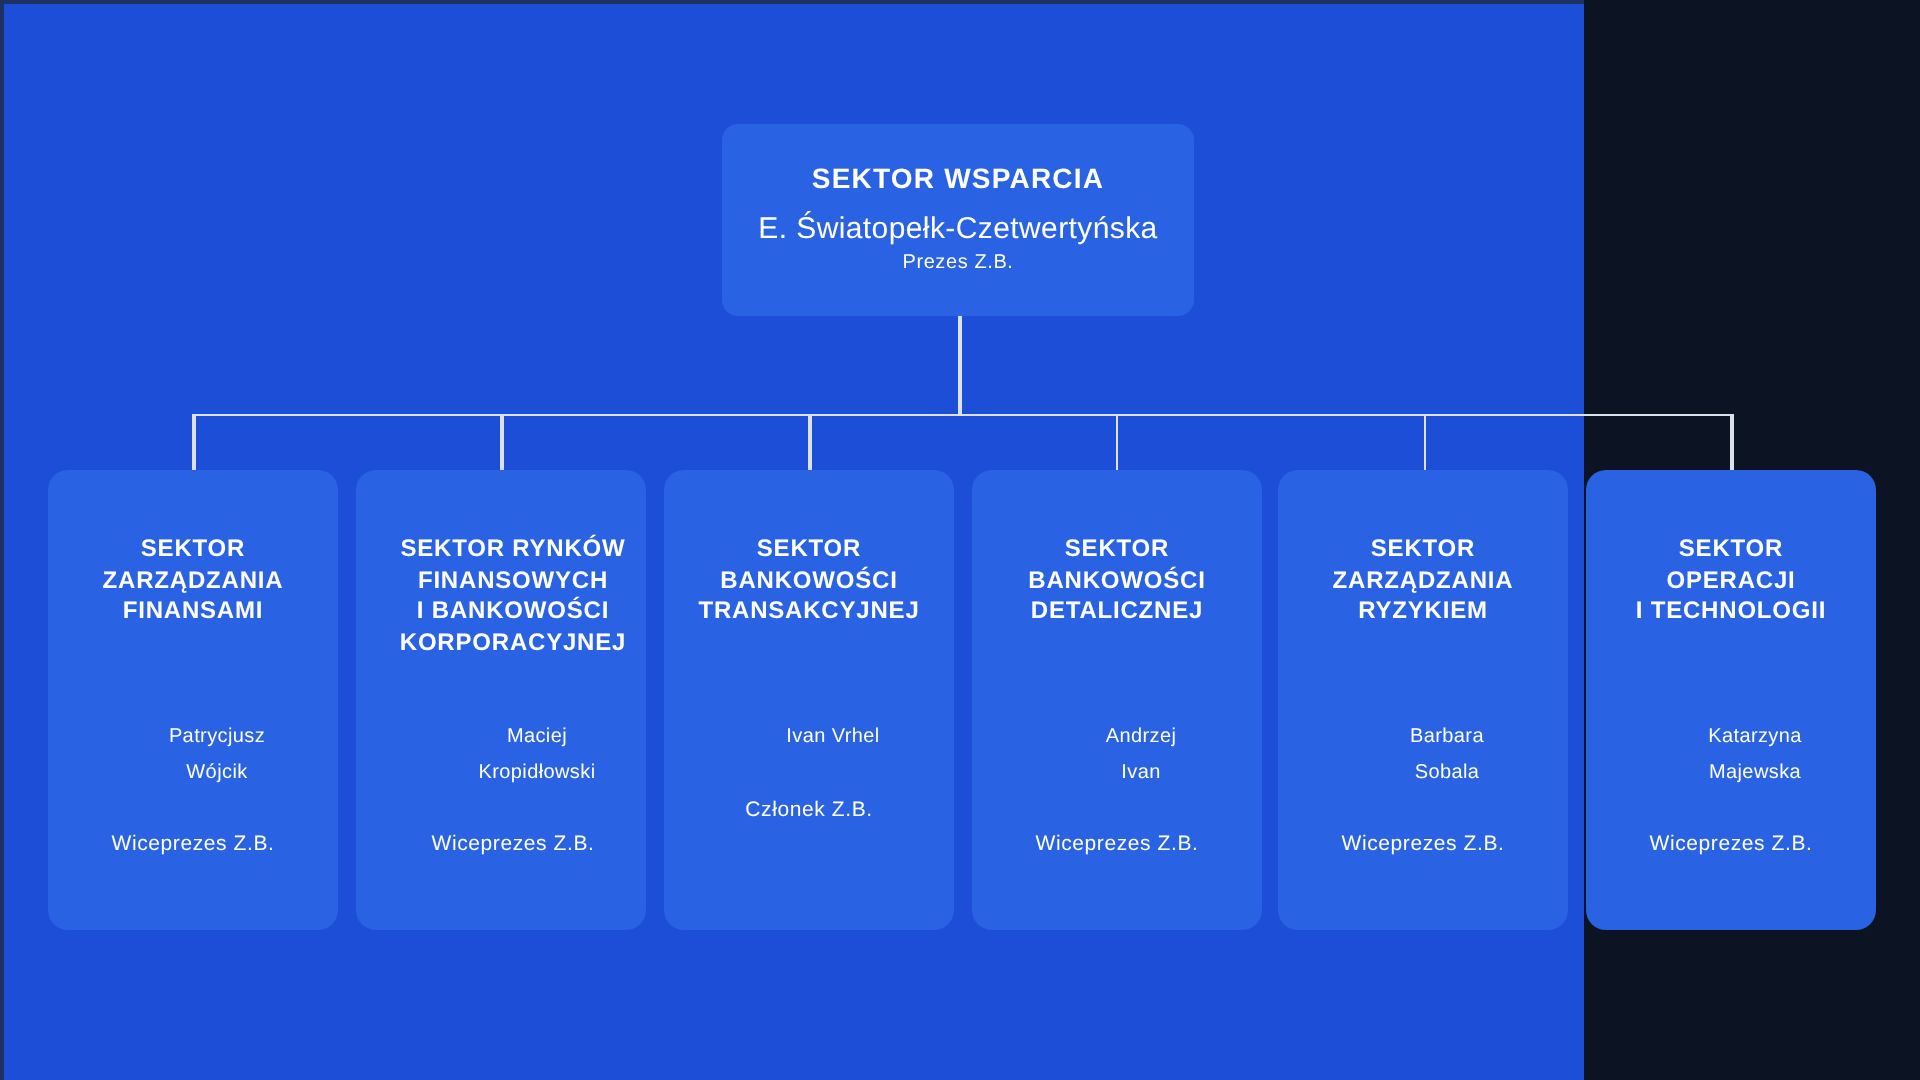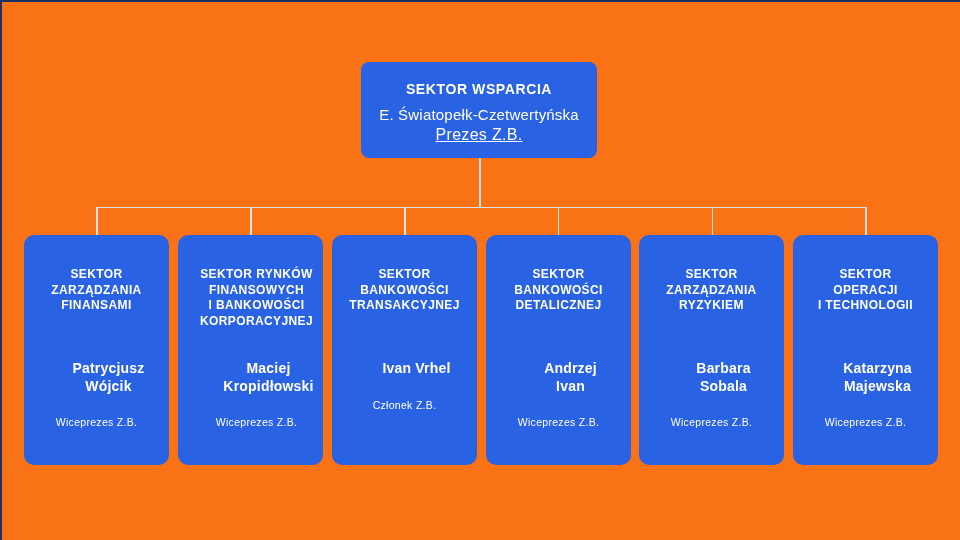--- a/index.html
+++ b/index.html
@@ -2,56 +2,56 @@
 <html><head>
 <meta charset="utf-8">
 <style>
   html, body { margin: 0; padding: 0; }
   body {
     width: 960px; height: 540px; overflow: hidden;
     font-family: "Liberation Sans", sans-serif;
     background: #0c1322;
   }
   .stage {
-    position: relative; width: 960px; height: 540px;
-    background: #f97316;
+    position: relative; width: 792px; height: 540px;
+    background: #1d4ed8;
     box-shadow: inset 2px 2px 0 #1b3263;
   }
   
   .node {
     position: absolute;
     background: #2a62e4;
     color: #ffffff;
     text-align: center;
     box-sizing: border-box;
   }
   .pre { white-space: pre-line; }
   .node-root {
     left: 361px; top: 62px; width: 236px; height: 96px;
     border-radius: 8px; padding-top: 19px;
   }
   .root-title { font-size: 14px; font-weight: bold; letter-spacing: 0.6px; }
   .root-name  { font-size: 15px; font-weight: 500; margin-top: 9px; letter-spacing: 0.2px; }
-  .root-role  { font-size: 16px; margin-top: 3px; letter-spacing: 0.3px; text-decoration: underline; }
+  .root-role  { font-size: 10px; margin-top: 3px; letter-spacing: 0.3px; }
 
   .node-child {
     top: 235px; width: 145px; height: 230px;
     border-radius: 10px; padding-top: 32px; text-align: center;
   }
   .pos-1 { left: 24px; }
   .pos-2 { left: 178px; padding-left: 12px; }
   .pos-3 { left: 332px; }
   .pos-4 { left: 486px; }
   .pos-5 { left: 639px; }
   .pos-6 { left: 793px; }
   .child-title {
     font-size: 12px; font-weight: bold; line-height: 15.5px;
     letter-spacing: 0.4px; min-height: 93px;
   }
-  .child-name { font-size: 14px; font-weight: 700; line-height: 17.5px; letter-spacing: 0.2px; margin-left: 24px; }
+  .child-name { font-size: 10px; font-weight: 400; line-height: 17.5px; letter-spacing: 0.2px; margin-left: 24px; }
   .child-role { font-size: 10.5px; margin-top: 21px; letter-spacing: 0.3px; }
 
   
   .conn { position: absolute; background: #dde2ea; }
   .conn-stem { left: 479px; top: 158px; width: 1.5px; height: 49px; }
   .conn-hbar { left: 96px;  top: 206.5px; width: 770px; height: 1.5px; }
   .conn-drop { top: 207px; width: 1.5px; height: 29px; }
   .drop-1 { left: 96px; }
   .drop-2 { left: 250px; }
   .drop-3 { left: 404px; }

